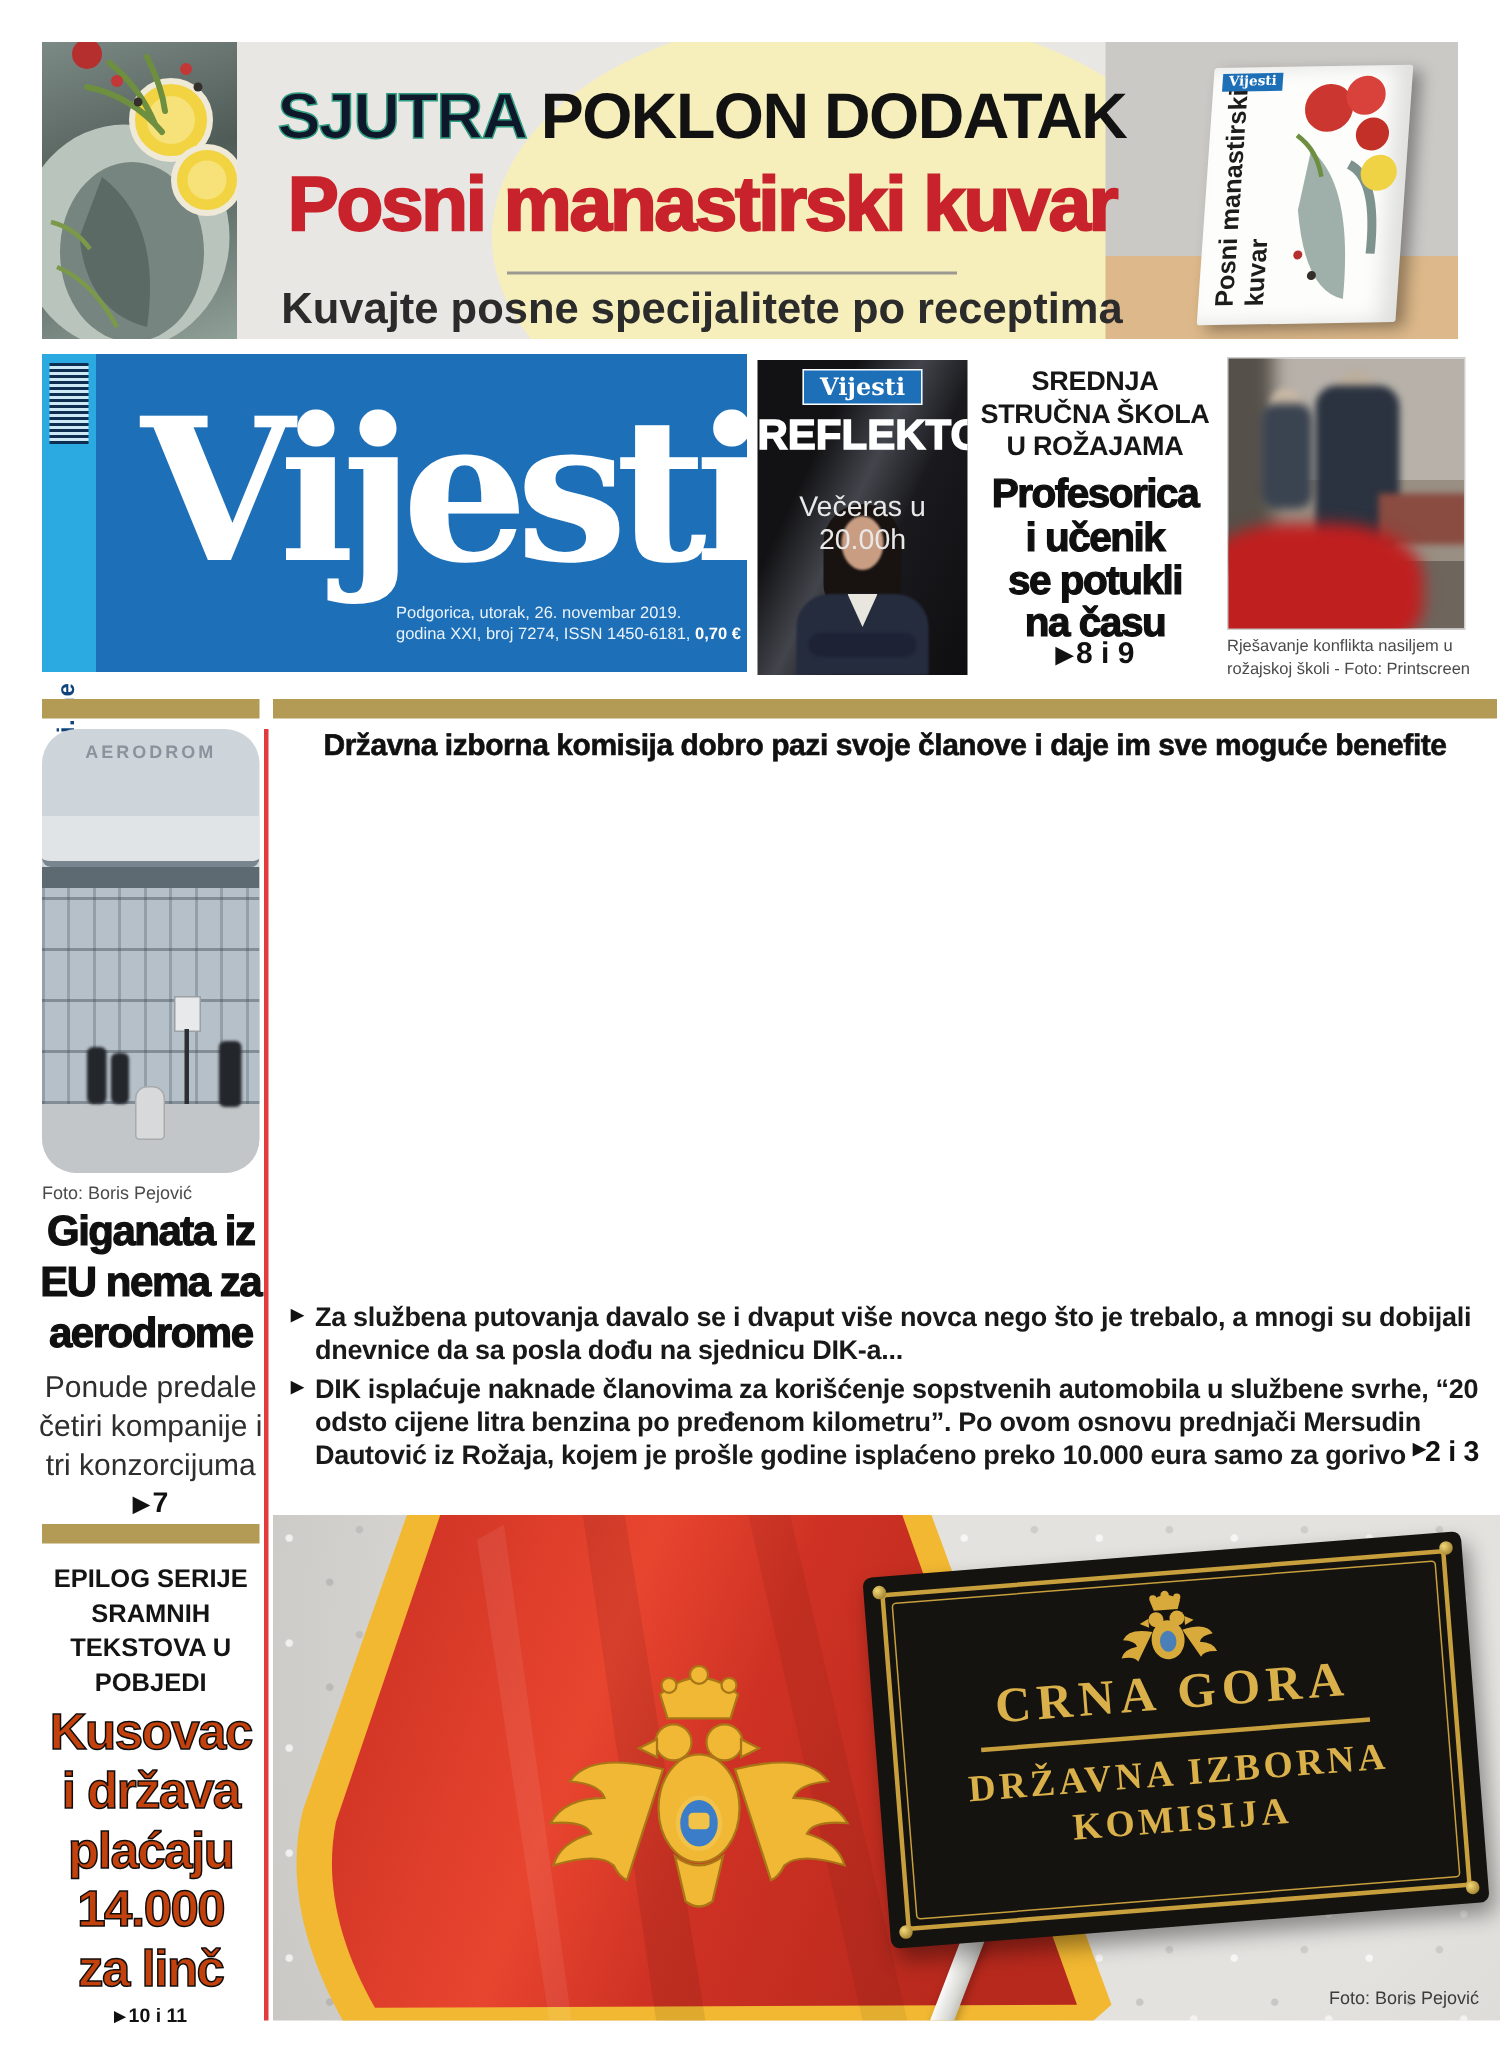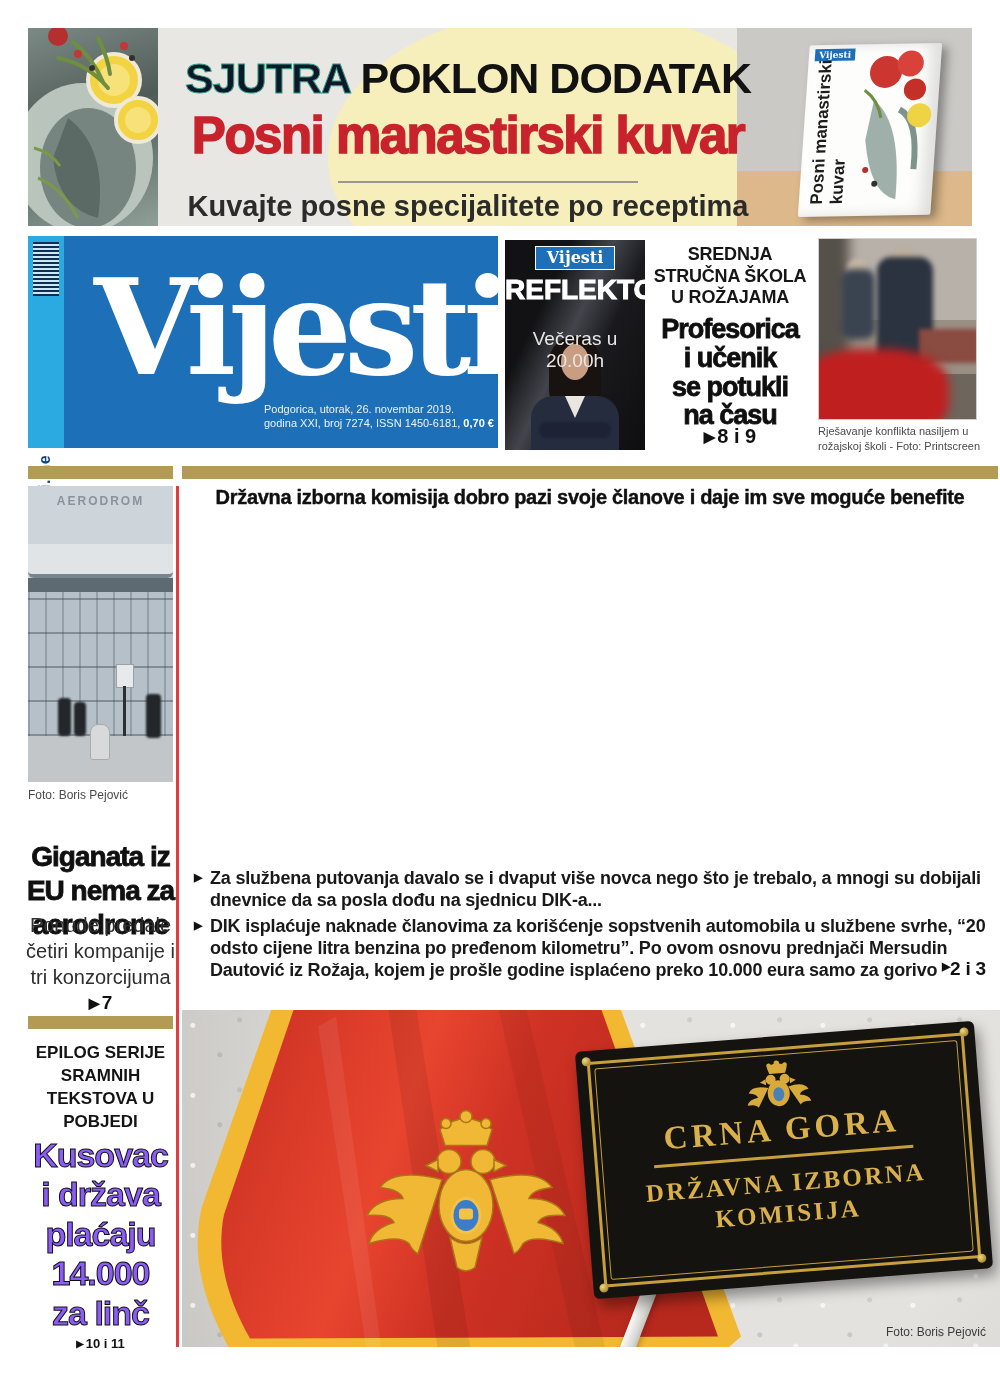--- a/index.html
+++ b/index.html
@@ -80,40 +80,40 @@
   .main-kicker{left:182px;top:486px;width:816px;text-align:center;font-size:20px;font-weight:700;letter-spacing:-0.3px;color:#101010;-webkit-text-stroke:.4px #101010;}
   .main-hl{left:182px;top:514px;width:816px;}
   .main-hl-line{height:114px;text-align:center;font-size:93px;font-weight:700;letter-spacing:-4px;line-height:1;
         color:#0c0c0c;-webkit-text-stroke:2.6px #0c0c0c;transform:scaleY(1.22);transform-origin:50% 0;}
   .bullets{left:194px;top:868px;width:792px;}
   .bullet{position:relative;padding-left:16px;font-size:18px;font-weight:700;letter-spacing:-0.2px;line-height:1.22;color:#191919;margin-bottom:4px;}
   .bullet .tri{position:absolute;left:0;top:3px;font-size:11px;color:#111;}
   .main-ref{right:0;bottom:2px;font-size:19px;position:absolute;background:#fff;padding-left:8px;}
 
   
-  .air-photo{left:28px;top:486px;width:145px;height:296px;overflow:hidden;background:#cdd5da;}
+  .air-photo{left:28px;top:486px;width:145px;height:296px;overflow:hidden;background:#cdd5da;border-radius:23px;}
   .air-sign{left:0;top:8px;width:100%;text-align:center;font-size:12px;font-weight:700;color:#8a939c;letter-spacing:2px;}
   .air-canopy{left:0;top:58px;width:100%;height:30px;background:#e0e4e7;border-bottom:4px solid #79858e;border-radius:0 0 6px 6px;}
   .air-band{left:0;top:92px;width:100%;height:14px;background:#5e6a72;}
   .air-glass{left:0;top:106px;width:100%;height:144px;
      background:repeating-linear-gradient(90deg,#93a0aa 0 2px,#b6c0c8 2px 17px),linear-gradient(#b6c0c8,#9fabb4);}
   .air-glass:after{content:"";position:absolute;inset:0;background:repeating-linear-gradient(0deg,rgba(55,65,73,.4) 0 2px,transparent 2px 34px);}
   .air-ground{left:0;top:250px;width:100%;height:46px;background:#c3c6c8;}
   .air-fig{position:absolute;background:#23262b;filter:blur(1px);border-radius:4px;}
   .air-bollard{left:62px;top:238px;width:18px;height:34px;border-radius:8px 8px 3px 3px;background:#d7d9da;border:1px solid #a8abac;position:absolute;}
   .air-postsign{left:88px;top:178px;width:16px;height:22px;background:#e8e9ea;border:1px solid #9aa0a4;position:absolute;}
   .air-pole{left:95px;top:200px;width:3px;height:84px;background:#2c2f33;position:absolute;}
   .air-credit{left:28px;top:788px;width:145px;font-size:12px;color:#4a4a4a;}
-  .air-hl{left:24px;top:804px;width:153px;text-align:center;font-size:28px;font-weight:700;line-height:1.22;letter-spacing:-1px;color:#101010;margin-top:36px;-webkit-text-stroke:.8px #101010;}
+  .air-hl{left:24px;top:804px;width:153px;text-align:center;font-size:28px;font-weight:700;line-height:1.22;letter-spacing:-1px;color:#101010;-webkit-text-stroke:.8px #101010;}
   .air-deck{left:24px;top:912px;width:153px;text-align:center;font-size:20px;font-weight:400;line-height:1.3;color:#2e2e2e;}
   .air-ref{left:28px;top:992px;width:145px;text-align:center;font-size:19px;}
 
   
   .kus-kicker{left:28px;top:1042px;width:145px;text-align:center;font-size:17px;font-weight:700;line-height:1.35;color:#141414;}
-  .kus-hl{left:24px;top:1136px;width:153px;text-align:center;font-size:34px;font-weight:700;line-height:1.16;letter-spacing:-1px;color:#8b5cf6;-webkit-text-stroke:1px #0e0e0e;}
+  .kus-hl{left:24px;top:1136px;width:153px;text-align:center;font-size:34px;font-weight:700;line-height:1.16;letter-spacing:-1px;color:#c2410c;-webkit-text-stroke:1px #0e0e0e;}
   .kus-ref{left:28px;top:1336px;width:145px;text-align:center;font-size:13px;}
 
   
   .dik-photo{left:182px;top:1010px;width:818px;height:337px;overflow:hidden;
      background:radial-gradient(circle at 70% 30%, #e3e2df 0 40%, #d6d5d2 75%, #c9c8c5);}
   .dik-photo .speck{position:absolute;inset:0;
      background-image:radial-gradient(circle at 12% 22%, rgba(255,255,255,.7) 0 2px, transparent 3px),
                       radial-gradient(circle at 42% 64%, rgba(120,120,118,.25) 0 2px, transparent 3px),
                       radial-gradient(circle at 82% 80%, rgba(255,255,255,.6) 0 2px, transparent 3px),
                       radial-gradient(circle at 64% 14%, rgba(120,120,118,.2) 0 2px, transparent 3px);

